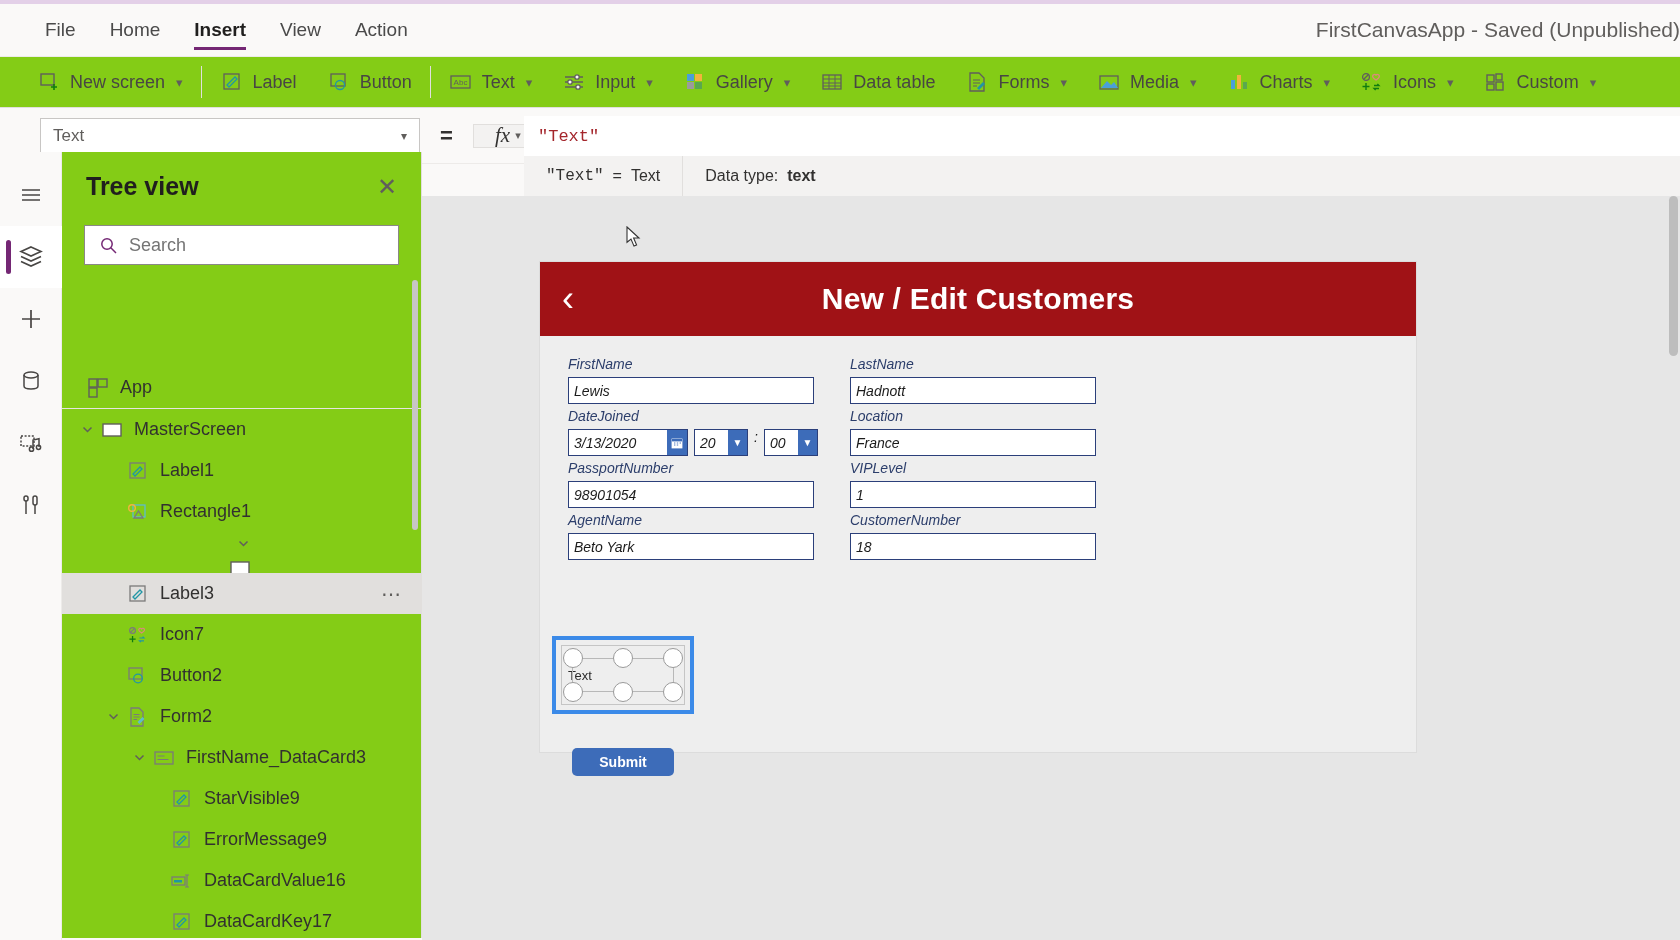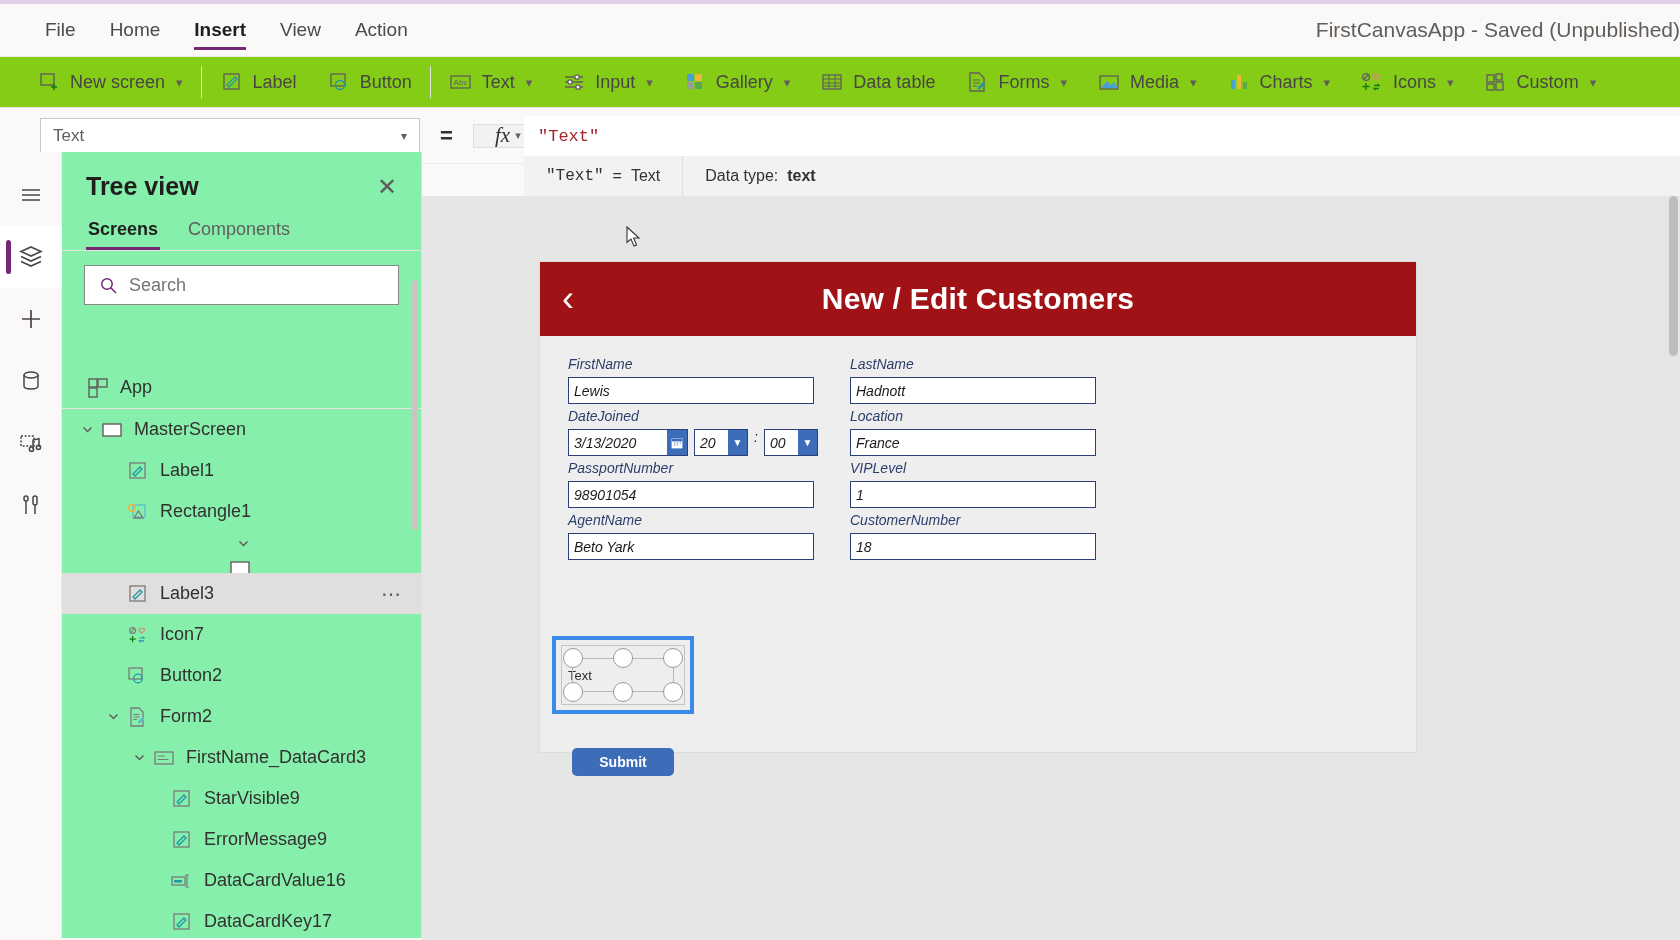--- a/index.html
+++ b/index.html
@@ -90,21 +90,21 @@
   }
   .rail-btn.sel { background:#fff; }
   .rail-btn.sel::before {
     content:""; position:absolute; left:6px; top:14px; width:5px; height:34px;
     background:#742774; border-radius:3px;
   }
 
   
   .tree {
     position:absolute; left:62px; top:152px; width:360px; bottom:2px;
-    background:#86efac; border-right:1px solid #e1dfdd;
+    background:#84cc16; border-right:1px solid #e1dfdd;
   }
   .tree-head {
     display:flex; align-items:center; justify-content:space-between;
     padding:20px 24px 10px 24px;
   }
   .tree-title { font-size:25px; color:#201f1e; font-weight:bold; }
   .close-x { font-size:24px; color:#605e5c; cursor:pointer; line-height:1; font-weight:300;}
   .tree-tabs { display:flex; padding:0 24px; gap:26px; border-bottom:1px solid #e6e4e2;}
   .tree-tab {
     font-size:18px; color:#605e5c; padding:8px 2px 10px 2px; cursor:pointer; position:relative;
@@ -452,24 +452,20 @@
             <path d="M17 13v9" stroke="#484644" stroke-width="1.5"></path>
           </svg>
       </span>
     </div>
   </div>
 
   <div class="tree">
     <div class="tree-head">
       <span class="tree-title">Tree view</span>
       <span class="close-x">✕</span>
-    </div>
-    <div class="tree-tabs">
-      <div class="tree-tab active">Screens</div>
-      <div class="tree-tab">Components</div>
     </div>
     <div class="search-wrap">
       <div class="search-box">
         <span>
           <svg width="19" height="19" viewBox="0 0 19 19">
               <circle cx="8" cy="8" r="5.2" fill="none" stroke="#742774" stroke-width="1.5"></circle>
               <path d="M11.8 11.8L17 17" stroke="#742774" stroke-width="1.5"></path>
             </svg>
         </span>
         <input placeholder="Search" style="">

